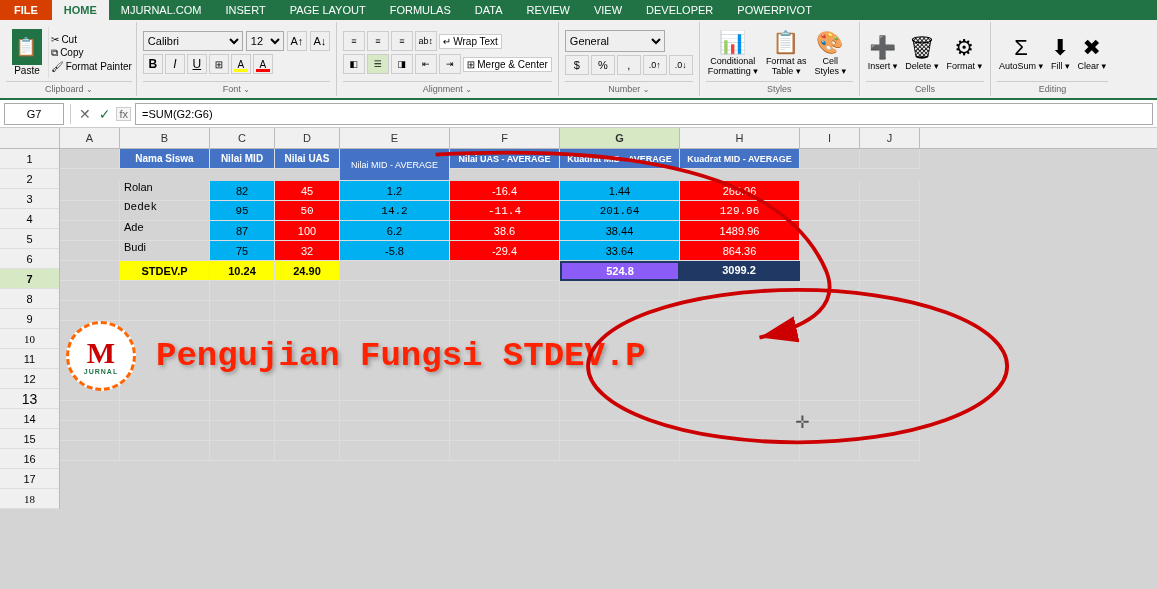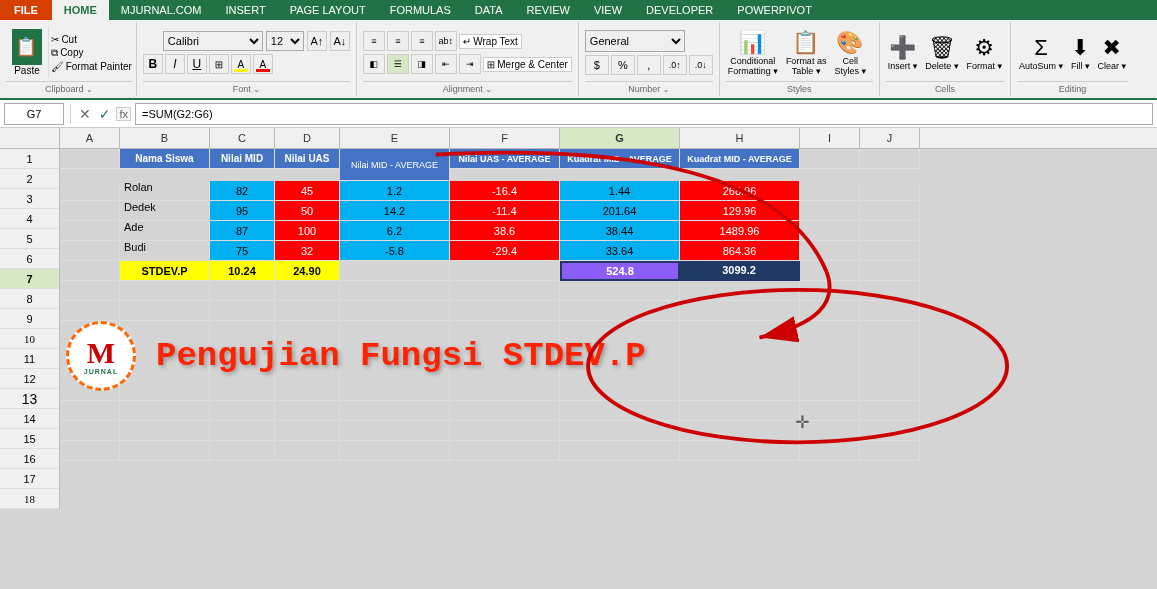--- a/index.html
+++ b/index.html
@@ -41,21 +41,21 @@
             <span>Format Painter</span>
           </div>
       </div>
     </div>
     <div style="font-size:9px; color:#666; text-align:center; border-top:1px solid #ccc; padding-top:2px;">Clipboard <span style="font-size:8px;">⌄</span></div>
   </div>
 
   <div style="display:flex; flex-direction:column; border-right:1px solid #ccc; padding:2px 6px; min-width:165px;">
     <div style="display:flex; flex-direction:column; gap:3px; flex:1; justify-content:center;">
       <div style="display:flex; align-items:center; gap:3px;">
-        <select style="width:100px; height:20px; font-size:11px; border:1px solid #aaa;margin-left:20px;">
+        <select style="width:100px; height:20px; font-size:11px; border:1px solid #aaa;">
           <option>Calibri</option>
         </select>
         <select style="width:38px; height:20px; font-size:11px; border:1px solid #aaa;">
           <option>12</option>
         </select>
         <button style="width:20px; height:20px; font-size:11px; cursor:pointer; border:1px solid #ccc;">A↑</button>
         <button style="width:20px; height:20px; font-size:11px; cursor:pointer; border:1px solid #ccc;">A↓</button>
       </div>
       <div style="display:flex; align-items:center; gap:2px;">
         <button style="width:20px; height:20px; font-weight:bold; cursor:pointer; border:1px solid #ccc; font-size:12px;">B</button>
@@ -240,21 +240,21 @@
         <div style="width:65px; height:20px; border-right:1px solid #ddd; border-bottom:1px solid #ddd; background:#00b0f0; font-size:11px; display:flex; align-items:center; justify-content:center;">82</div>
         <div style="width:65px; height:20px; border-right:1px solid #ddd; border-bottom:1px solid #ddd; background:#ff0000; color:white; font-size:11px; display:flex; align-items:center; justify-content:center;">45</div>
         <div style="width:110px; height:20px; border-right:1px solid #ddd; border-bottom:1px solid #ddd; background:#00b0f0; font-size:11px; display:flex; align-items:center; justify-content:center;">1.2</div>
         <div style="width:110px; height:20px; border-right:1px solid #ddd; border-bottom:1px solid #ddd; background:#ff0000; color:white; font-size:11px; display:flex; align-items:center; justify-content:center;">-16.4</div>
         <div style="width:120px; height:20px; border-right:1px solid #ddd; border-bottom:1px solid #ddd; background:#00b0f0; font-size:11px; display:flex; align-items:center; justify-content:center;">1.44</div>
         <div style="width:120px; height:20px; border-right:1px solid #ddd; border-bottom:1px solid #ddd; background:#ff0000; color:white; font-size:11px; display:flex; align-items:center; justify-content:center;">268.96</div>
         <div style="width:60px; height:20px; border-right:1px solid #ddd; border-bottom:1px solid #ddd;"></div>
         <div style="width:60px; height:20px; border-right:1px solid #ddd; border-bottom:1px solid #ddd;"></div>
       </div>
 
-      <div style="display:flex;">
+      <div style="display:flex;font-family:Liberation Mono, monospace;">
         <div style="width:60px; height:20px; border-right:1px solid #ddd; border-bottom:1px solid #ddd;"></div>
         <div style="width:90px; height:20px; border-right:1px solid #ddd; border-bottom:1px solid #ddd; font-size:11px; padding:0 4px;">Dedek</div>
         <div style="width:65px; height:20px; border-right:1px solid #ddd; border-bottom:1px solid #ddd; background:#00b0f0; font-size:11px; display:flex; align-items:center; justify-content:center;">95</div>
         <div style="width:65px; height:20px; border-right:1px solid #ddd; border-bottom:1px solid #ddd; background:#ff0000; color:white; font-size:11px; display:flex; align-items:center; justify-content:center;">50</div>
         <div style="width:110px; height:20px; border-right:1px solid #ddd; border-bottom:1px solid #ddd; background:#00b0f0; font-size:11px; display:flex; align-items:center; justify-content:center;">14.2</div>
         <div style="width:110px; height:20px; border-right:1px solid #ddd; border-bottom:1px solid #ddd; background:#ff0000; color:white; font-size:11px; display:flex; align-items:center; justify-content:center;">-11.4</div>
         <div style="width:120px; height:20px; border-right:1px solid #ddd; border-bottom:1px solid #ddd; background:#00b0f0; font-size:11px; display:flex; align-items:center; justify-content:center;">201.64</div>
         <div style="width:120px; height:20px; border-right:1px solid #ddd; border-bottom:1px solid #ddd; background:#ff0000; color:white; font-size:11px; display:flex; align-items:center; justify-content:center;">129.96</div>
         <div style="width:60px; height:20px; border-right:1px solid #ddd; border-bottom:1px solid #ddd;"></div>
         <div style="width:60px; height:20px; border-right:1px solid #ddd; border-bottom:1px solid #ddd;"></div>

